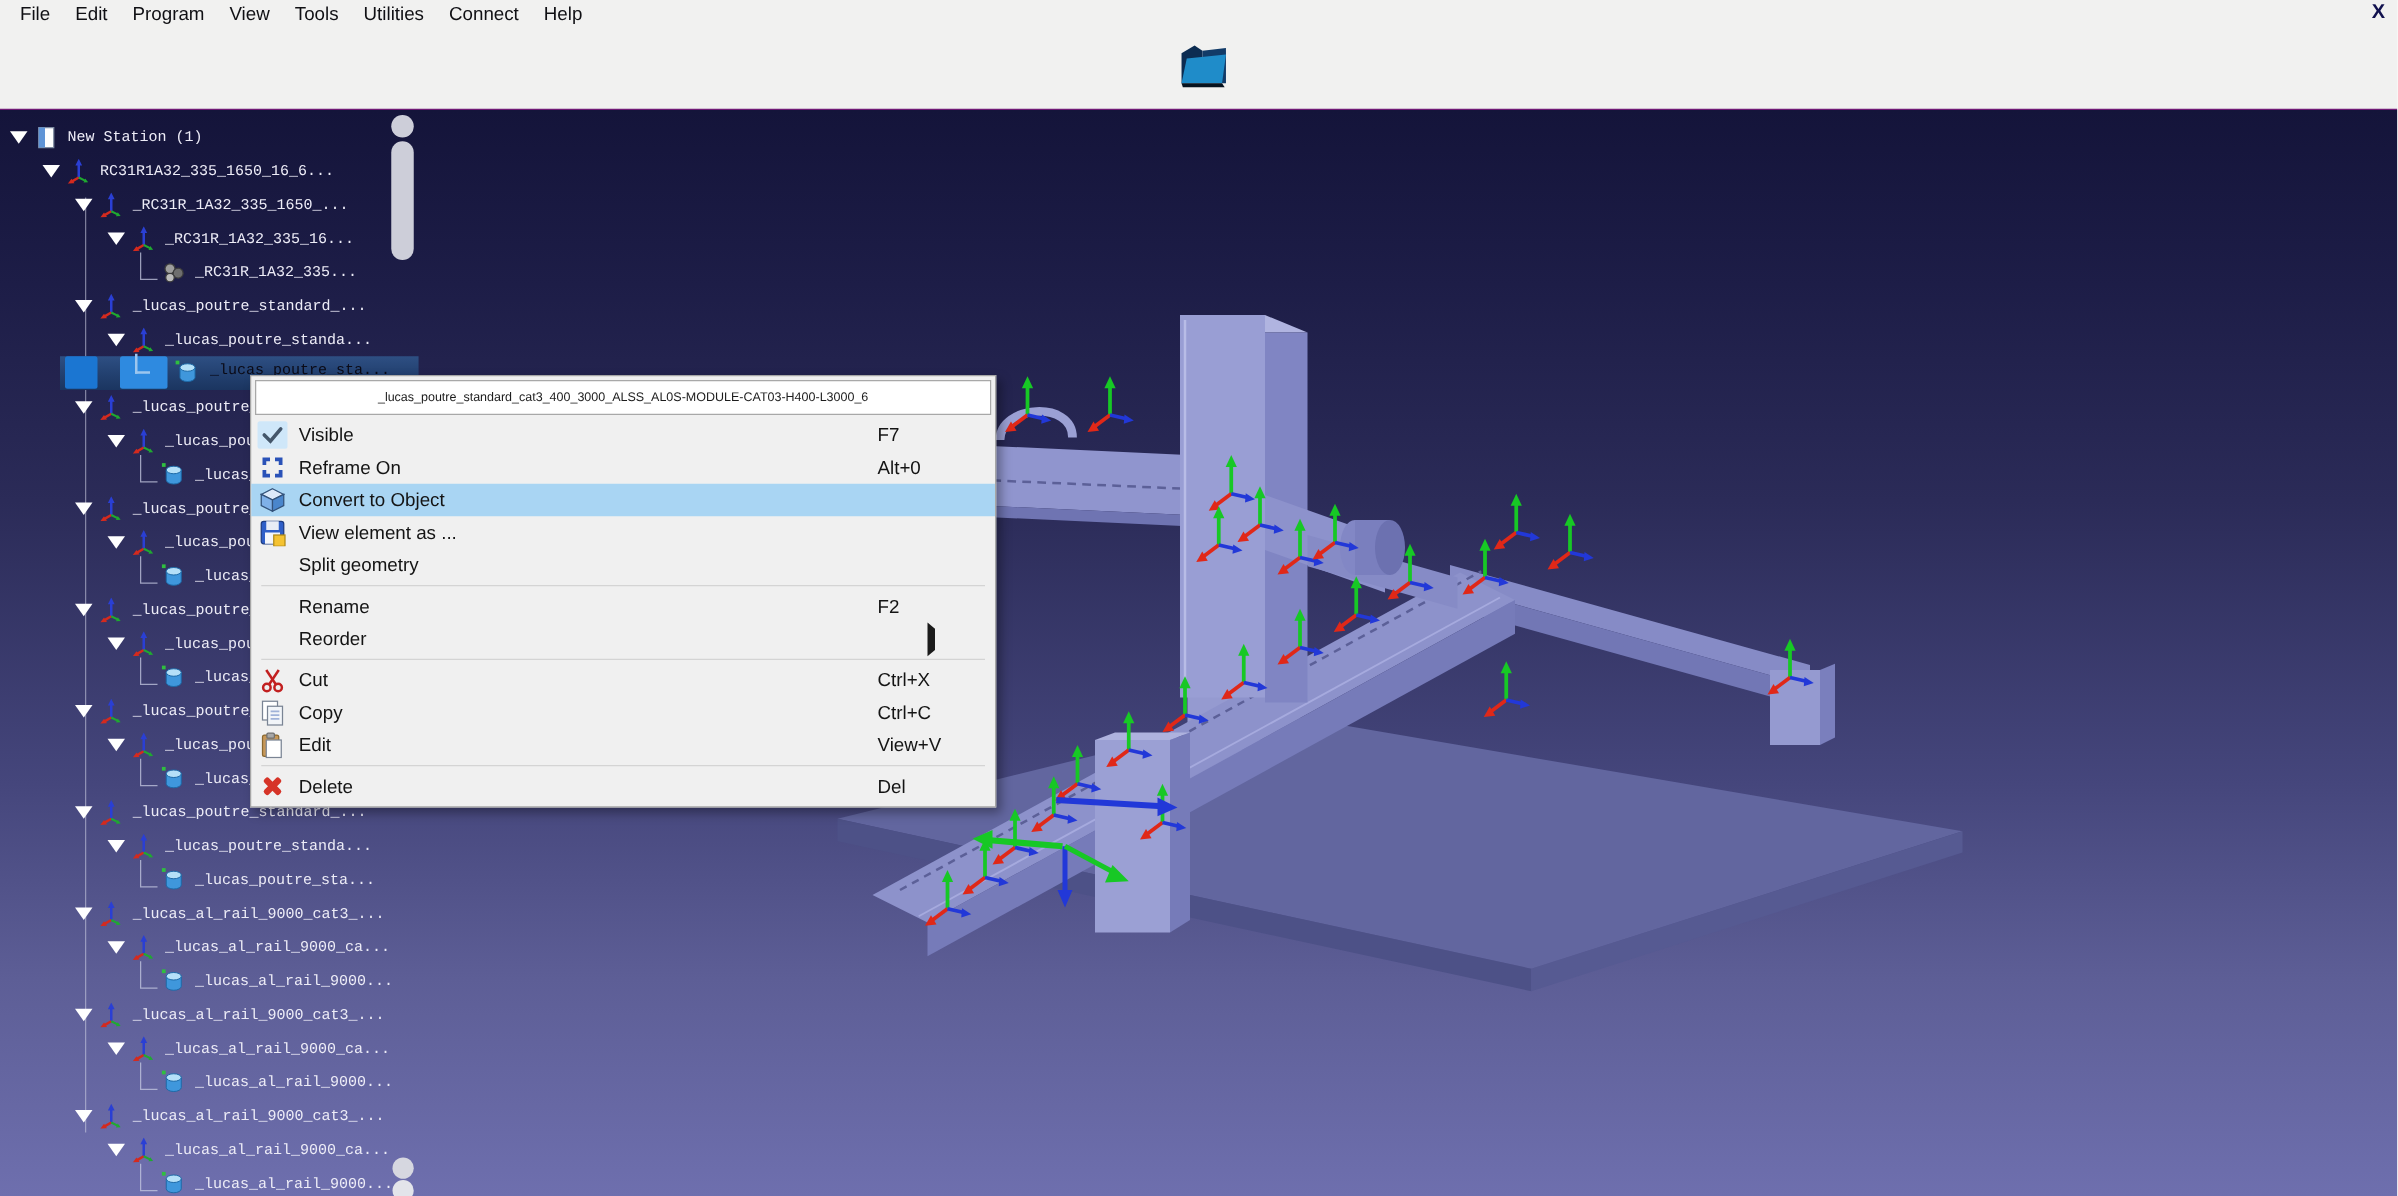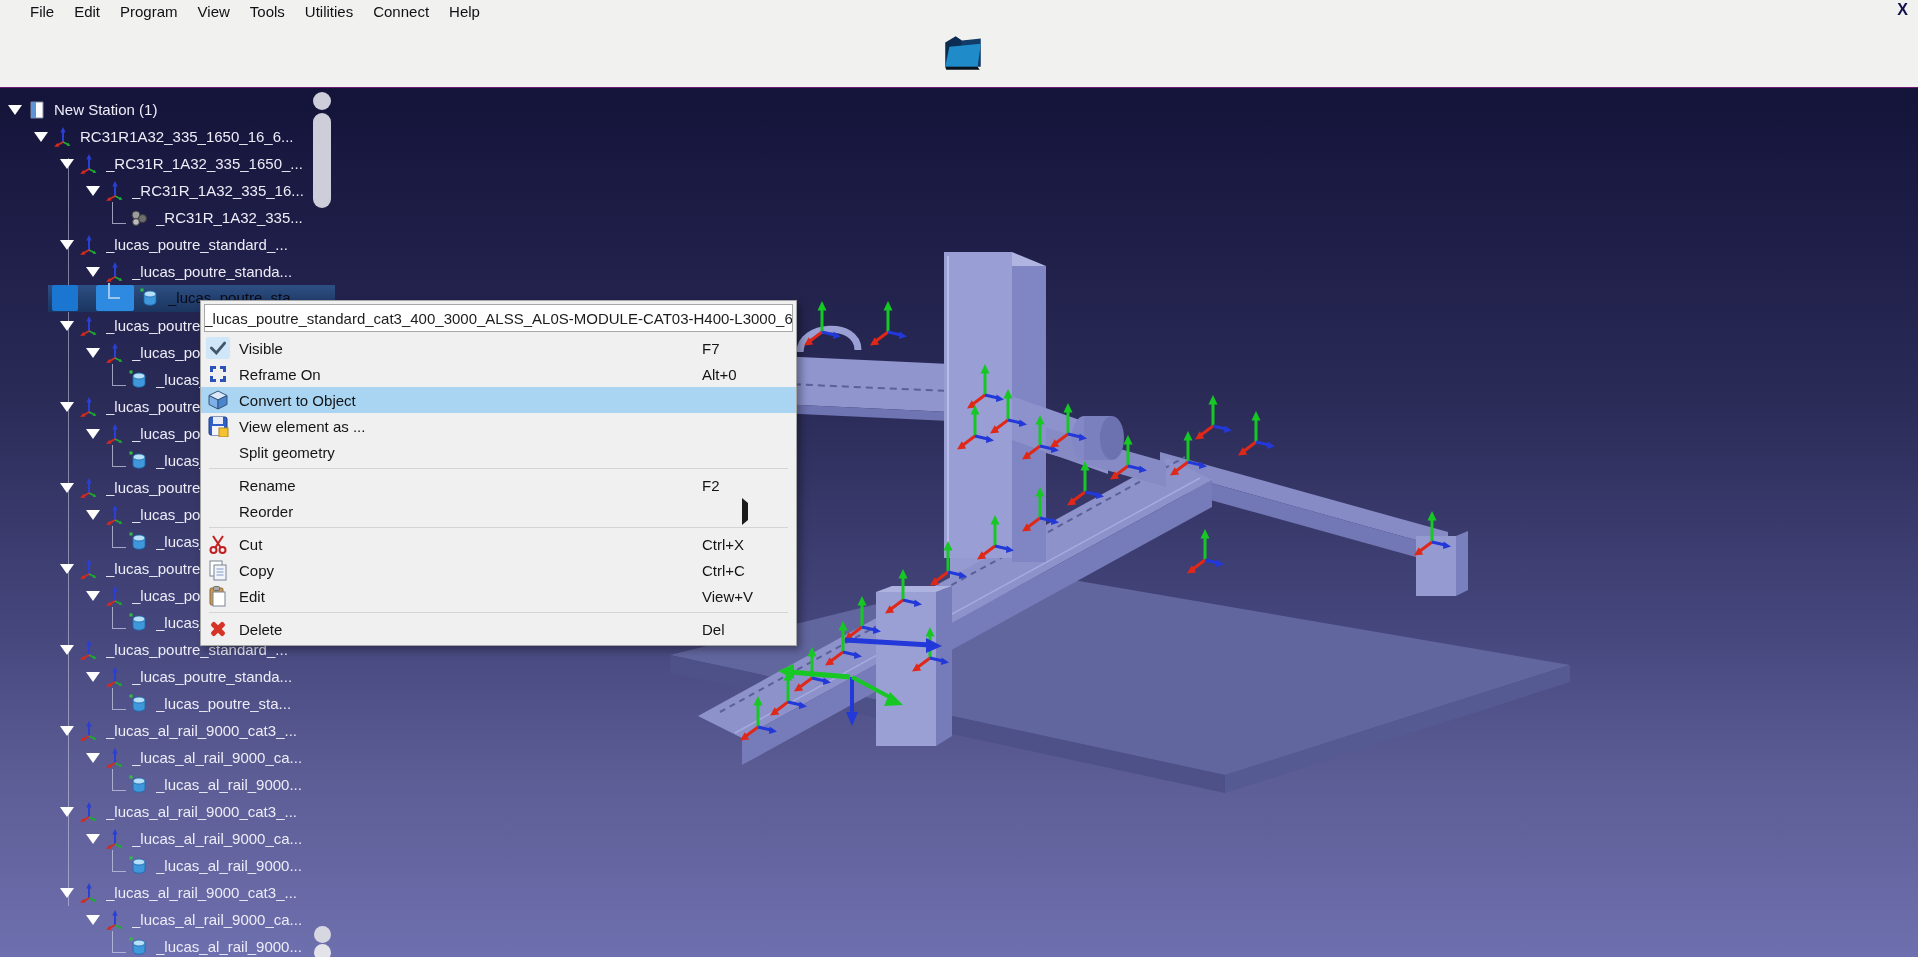--- a/index.html
+++ b/index.html
@@ -2,21 +2,21 @@
 <html><head>
 <meta charset="utf-8">
 <style>
   * { margin:0; padding:0; box-sizing:border-box; }
   html,body { width:1918px; height:957px; overflow:hidden; }
   body { font-family:"Liberation Sans", sans-serif; }
   .app { position:relative; width:1918px; height:957px; background:#f1f1f0; overflow:hidden; }
 
   
   .menubar { position:absolute; left:0; top:0; width:100%; height:23px; background:#f1f1f0;
-             display:flex; align-items:center; padding-left:20px; }
+             display:flex; align-items:center; padding-left:6px; }
   .menubar .mitem { font-size:15px; color:#101014; padding:1px 10px; cursor:default; }
   .win-close { position:absolute; right:10px; top:1px; font-size:16px; font-weight:bold; color:#11114e; cursor:pointer; }
 
   
   .toolbar { position:absolute; left:0; top:23px; width:100%; height:65px; background:#f1f1f0;
              border-bottom:1px solid #701a75; display:flex; align-items:center; padding-left:8px;flex-direction:column; }
   .tbtn { width:56px; height:58px; display:flex; align-items:center; justify-content:center;
           border:1px solid transparent; border-radius:3px; flex:0 0 auto; }
   .tbtn svg { width:46px; height:46px; }
   .tbtn.active { background:#cfe6f8; border-color:#84b6e2; }
@@ -32,41 +32,41 @@
 
   
   .tree { position:absolute; left:0; top:0; width:335px; height:869px; padding-top:8px; overflow:hidden; }
   .guide { position:absolute; left:68px; top:70px; width:1px; height:748px; background:rgba(205,208,228,0.55); }
   .trow { position:relative; width:335px; height:27px; display:flex; align-items:center; cursor:default; }
   .exp { width:0; height:0; border-left:7px solid transparent; border-right:7px solid transparent;
          border-top:10px solid #ffffff; margin-right:5px; flex:0 0 auto; }
   .lcon { width:14px; height:22px; border-left:1px solid rgba(198,202,226,0.75);
           border-bottom:1px solid rgba(198,202,226,0.75); margin:-9px 3px 0 0; flex:0 0 auto; }
   .ticon { width:20px; height:20px; margin-right:7px; flex:0 0 auto; }
-  .tlabel { font-size:15px; color:#edecf7; white-space:nowrap; overflow:hidden; flex:1 1 auto; min-width:0; padding-right:24px; }
+  .tlabel { font-size:12px; color:#edecf7; white-space:nowrap; overflow:hidden; flex:1 1 auto; min-width:0; padding-right:24px;font-family:Liberation Mono, monospace; }
   .trow.selected .sel-bg { position:absolute; left:48px; right:0; top:0; bottom:0;
       background:linear-gradient(180deg,#2e4f83 0%, #22406f 55%, #1b3560 100%); }
   .trow.selected .sq1 { position:absolute; left:52px; top:0; width:26px; height:26px; background:#1b76d2; border-radius:2px; }
   .trow.selected .sq2 { position:absolute; left:96px; top:0; width:38px; height:26px; background:#2e8ae0; border-radius:2px; }
   .trow.selected .sel-lcon { position:absolute; left:108px; top:-2px; width:12px; height:16px;
       border-left:2px solid #9cc6ee; border-bottom:2px solid #9cc6ee; }
   .trow.selected .ticon { position:absolute; left:140px; top:3px; }
   .trow.selected .tlabel { position:absolute; left:168px; top:4px; color:#0a0a16; }
 
   
   .sb-topcircle { position:absolute; left:313px; top:4px; width:18px; height:18px; border-radius:50%; background:#cdced9; }
   .sb-thumb { position:absolute; left:313px; top:25px; width:18px; height:95px; border-radius:9px; background:#cdced9; }
   .sb-bc1 { position:absolute; left:314px; top:838px; width:17px; height:17px; border-radius:50%; background:#d6d7e0; }
   .sb-bc2 { position:absolute; left:314px; top:856px; width:17px; height:17px; border-radius:50%; background:#e3e4ea; }
 
   
   .ctx { position:absolute; left:200px; top:212px; width:597px; background:#f0f0f0;
          border:1px solid #a6a6a6; box-shadow:4px 4px 8px rgba(0,0,0,0.35); padding-bottom:3px; z-index:50; }
   .ctx-title { margin:3px 3px 3px 3px; height:28px; background:#ffffff; border:1px solid #a8a8a8;
-               display:flex; align-items:center; justify-content:center; font-size:15px; color:#1c1c1c;
+               display:flex; align-items:center; justify-content:center; font-size:10px; color:#1c1c1c;
                white-space:nowrap; overflow:hidden; }
   .ctx-item { height:26px; display:grid; grid-template-columns:34px 467px 1fr; align-items:center; cursor:default; }
   .ctx-item.hl { background:#a9d5f3; }
   .ctx-ic { display:flex; align-items:center; justify-content:center; }
   .ctx-ic svg { width:22px; height:22px; }
   .ctx-ic .chk { width:24px; height:22px; background:#cfe7f9; border-radius:2px; display:flex; align-items:center; justify-content:center; }
   .ctx-label { font-size:15px; color:#141414; padding-left:4px; }
   .ctx-short { font-size:15px; color:#141414; text-align:left; }
   .ctx-sep { height:1px; background:#d4d4d4; margin:3px 8px; }
   .ctx-sub { width:0; height:0; border-top:5px solid transparent; border-bottom:5px solid transparent;

